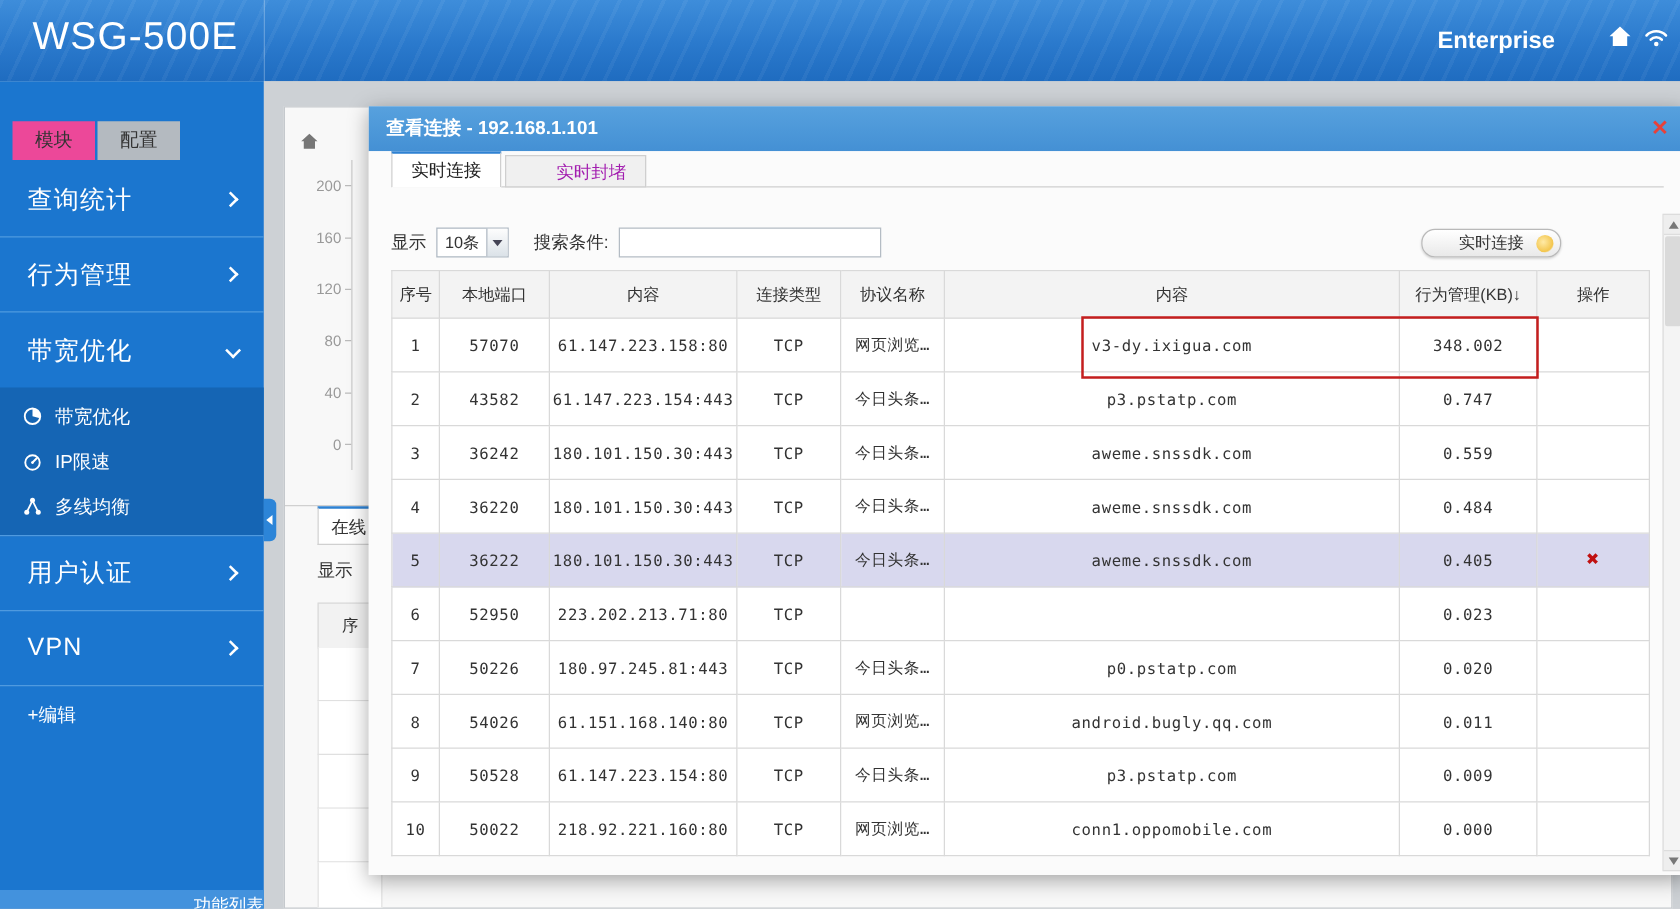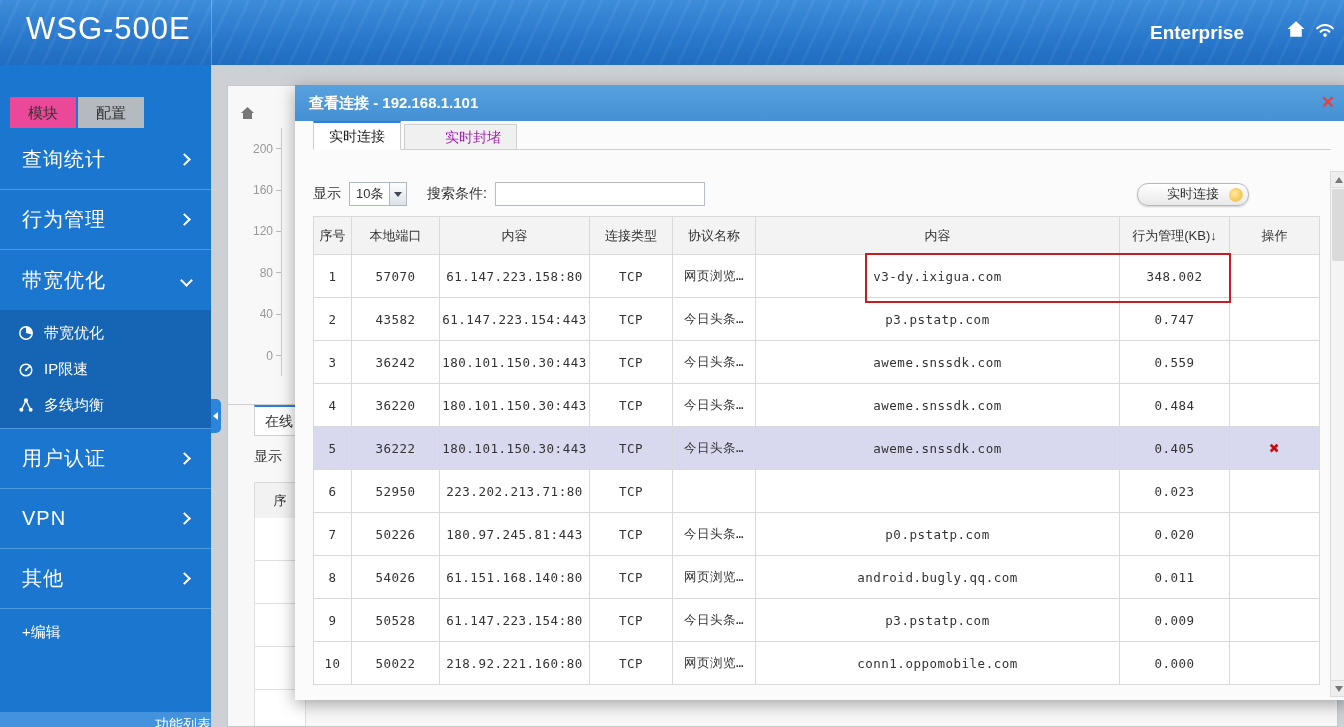--- a/index.html
+++ b/index.html
@@ -178,24 +178,20 @@
       </div>
     </div>
     <div class="menu-item">
       <span>用户认证</span>
       <span class="chev chev-right"></span>
     </div>
     <div class="menu-item">
       <span>VPN</span>
       <span class="chev chev-right"></span>
     </div>
-    <div class="menu-item">
-      <span>其他</span>
-      <span class="chev chev-right"></span>
-    </div>
     <div class="edit-item">+编辑</div>
   </nav>
   <div class="side-footer">功能列表</div>
 </aside>
 <div class="collapse-handle">
   <span class="tri"></span>
 </div>
 
 <main class="main">
   <div class="panel">

